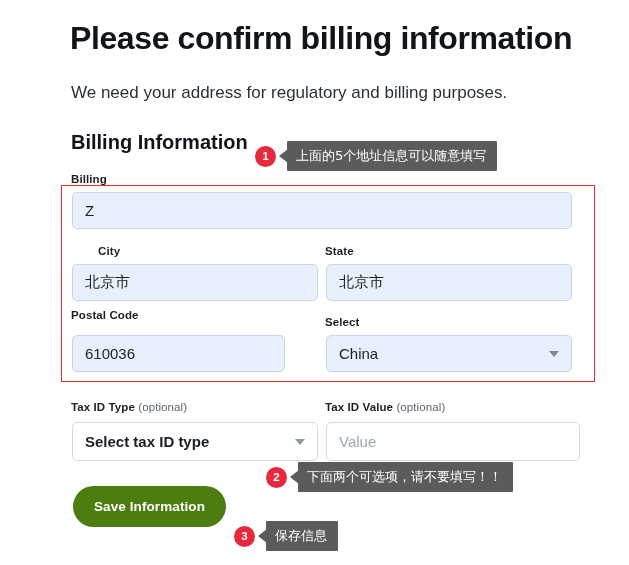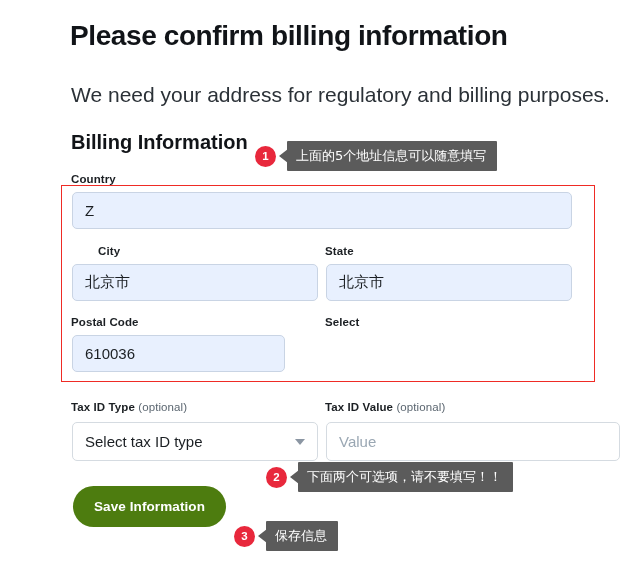--- a/index.html
+++ b/index.html
@@ -21,31 +21,31 @@
     left: 0; top: 0;
     width: 629px;
     height: 565px;
   }
 
   
   .page-title {
     position: absolute;
     left: 70px;
     top: 20px;
-    font-size: 28px;
+    font-size: 32px;
     font-weight: 700;
     letter-spacing: -0.4px;
     color: #111418;
     white-space: nowrap;
   }
   .page-subtitle {
     position: absolute;
     left: 71px;
     top: 83px;
-    font-size: 21px;
+    font-size: 17px;
     font-weight: 400;
     color: #2b3137;
     white-space: nowrap;
   }
   .section-title {
     position: absolute;
     left: 71px;
     top: 131px;
     font-size: 20px;
     font-weight: 700;
@@ -200,46 +200,50 @@
 <body>
 
 <div id="page">
 
   <div class="page-title">Please confirm billing information</div>
   <div class="page-subtitle">We need your address for regulatory and billing purposes.</div>
   <div class="section-title">Billing Information</div>
 
   <div class="highlight-box"></div>
 
-  <div class="field-label" style="left:71px; top:173px;">Country</div>
+  <div class="field-label" style="left:71px; top:173px;">Billing</div>
   <div class="input-box" style="left:72px; top:192px; width:500px; height:37px;">Z</div>
 
   <div class="field-label" style="left:71px; top:245px;margin-left:27px;">City</div>
   <div class="input-box" style="left:72px; top:264px; width:246px; height:37px;">北京市</div>
 
   <div class="field-label" style="left:325px; top:245px;">State</div>
   <div class="input-box" style="left:326px; top:264px; width:246px; height:37px;">北京市</div>
 
-  <div class="field-label" style="left:71px; top:316px;">Postal Code</div>
+  <div class="field-label" style="left:71px; top:309px;">Postal Code</div>
   <div class="input-box" style="left:72px; top:335px; width:213px; height:37px;">610036</div>
 
   <div class="field-label" style="left:325px; top:316px;">Select</div>
+  <div class="select-box" style="left:326px; top:335px; width:246px; height:37px;">
+    <span>China</span>
+    <span class="caret"></span>
+  </div>
 
   <div class="field-label" style="left:71px; top:401px;">
     <span>Tax ID Type</span><span class="opt"> (optional)</span>
   </div>
-  <div class="select-box plain" style="left:72px; top:422px; width:246px; height:39px;">
+  <div class="select-box plain" style="left:72px; top:422px; width:246px; height:39px;font-weight:bold;">
     <span>Select tax ID type</span>
     <span class="caret"></span>
   </div>
 
   <div class="field-label" style="left:325px; top:401px;">
     <span>Tax ID Value</span><span class="opt"> (optional)</span>
   </div>
-  <div class="input-box plain placeholder-text" style="left:326px; top:422px; width:294px; height:39px;">Value</div>
+  <div class="input-box plain placeholder-text" style="left:326px; top:422px; width:254px; height:39px;">Value</div>
 
   <div class="save-btn">Save Information</div>
 
   <div class="annot" style="left:255px; top:141px;">
     <span class="annot-badge">1</span>
     <span class="annot-arrow"></span>
     <span class="annot-bubble">上面的5个地址信息可以随意填写</span>
   </div>
 
   <div class="annot" style="left:266px; top:462px;">

